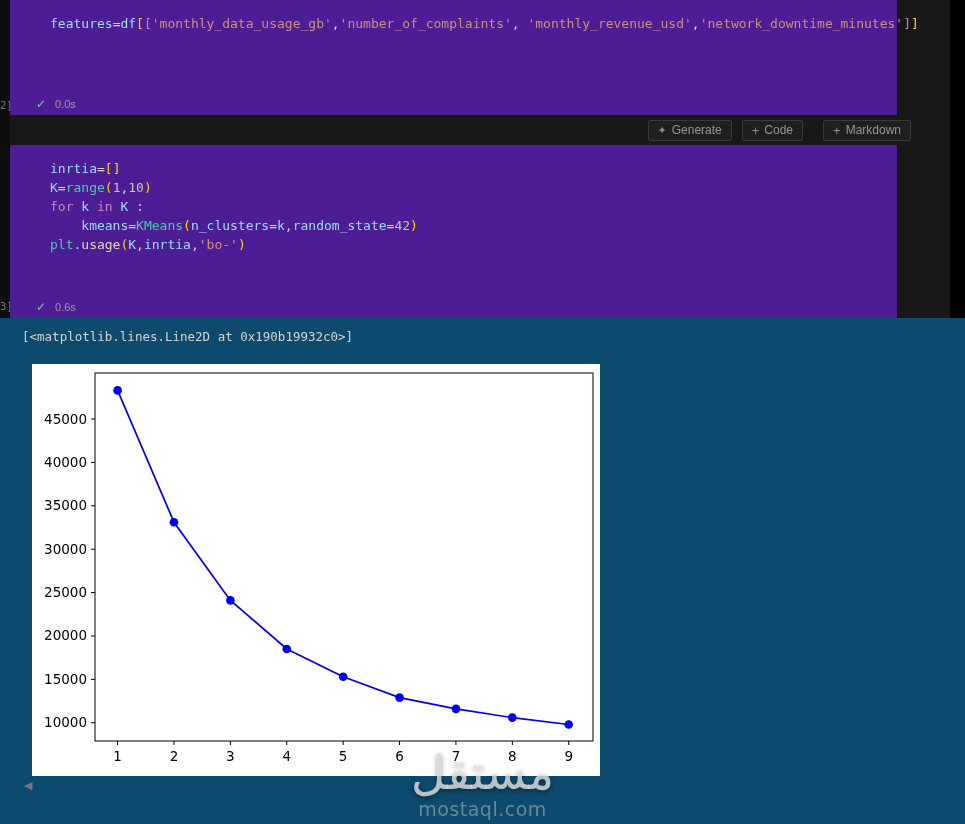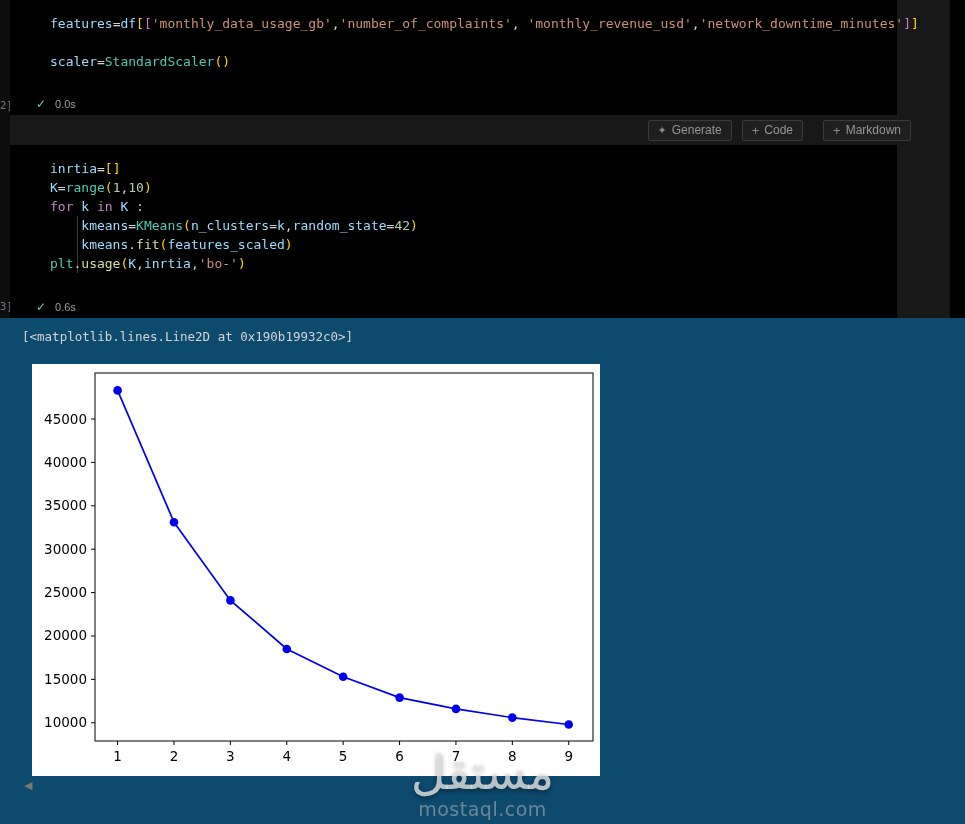--- a/index.html
+++ b/index.html
@@ -9,21 +9,21 @@
   .screen { position:relative; width:965px; height:824px; background:#181818; overflow:hidden; }
 
   
   .gutter { position:absolute; left:0; top:0; width:10px; height:318px; background:#0d0d0d; }
   .exec-label { position:absolute; left:0; width:13px; font:10.5px "DejaVu Sans Mono", monospace;
                 color:#6e7681; overflow:hidden; white-space:nowrap; }
   .exec-1 { top:99px; }
   .exec-2 { top:300px; }
 
   
-  .cell { position:absolute; left:10px; width:887px; background:#000000; }
+  .cell { position:absolute; left:10px; width:887px; background:#4c1d95; }
   .cell-1 { top:0; height:115px; }
   .cell-2 { top:145px; height:173px;text-decoration:underline; }
   .code { position:absolute; top:14px; left:0; right:0; padding-left:40px; }
   .code-line { font:13px "DejaVu Sans Mono", monospace; line-height:19px; white-space:pre; }
   .tk-v{color:#9cdcfe} .tk-o{color:#d4d4d4} .tk-s{color:#ce9178} .tk-k{color:#c586c0}
   .tk-f{color:#dcdcaa} .tk-cl{color:#4ec9b0} .tk-n{color:#b5cea8}
   .tk-b1{color:#ffd700} .tk-b2{color:#da70d6} .tk-p{color:#d4d4d4}
   .indent-guide { position:absolute; left:67px; top:71px; width:1px; height:57px; background:#3c3c3c; }
 
   .cell-status { position:absolute; left:26px; bottom:4px; display:flex; align-items:center; gap:9px;
@@ -65,21 +65,20 @@
 
   <div class="gutter">
     <div class="exec-label exec-1">2]</div>
     <div class="exec-label exec-2">3]</div>
   </div>
 
   <div class="cell cell-1">
     <div class="code">
         <div class="code-line"><span class="tk-v">features</span><span class="tk-o">=</span><span class="tk-v">df</span><span class="tk-b1">[</span><span class="tk-b2">[</span><span class="tk-s">'monthly_data_usage_gb'</span><span class="tk-o">,</span><span class="tk-s">'number_of_complaints'</span><span class="tk-o">, </span><span class="tk-s">'monthly_revenue_usd'</span><span class="tk-o">,</span><span class="tk-s">'network_downtime_minutes'</span><span class="tk-b2">]</span><span class="tk-b1">]</span></div>
         <div class="code-line">&nbsp;</div>
-        <div class="code-line"><span class="tk-v">scaler</span><span class="tk-o">=</span><span class="tk-cl">StandardScaler</span><span class="tk-b1">(</span><span class="tk-b1">)</span></div>
       </div>
     <div class="cell-status">
       <span class="check">✓</span>
       <span class="time">0.0s</span>
     </div>
   </div>
 
   <div class="toolbar">
     <button class="tb-btn">
       <span class="tb-icon">✦</span>
@@ -95,21 +94,20 @@
     </button>
   </div>
 
   <div class="cell cell-2">
     <div class="indent-guide"></div>
     <div class="code">
         <div class="code-line"><span class="tk-v">inrtia</span><span class="tk-o">=</span><span class="tk-b1">[</span><span class="tk-b1">]</span></div>
         <div class="code-line"><span class="tk-v">K</span><span class="tk-o">=</span><span class="tk-cl">range</span><span class="tk-b1">(</span><span class="tk-n">1</span><span class="tk-o">,</span><span class="tk-n">10</span><span class="tk-b1">)</span></div>
         <div class="code-line"><span class="tk-k">for</span><span class="tk-p"> </span><span class="tk-v">k</span><span class="tk-p"> </span><span class="tk-k">in</span><span class="tk-p"> </span><span class="tk-v">K</span><span class="tk-o"> :</span></div>
         <div class="code-line"><span class="tk-p">    </span><span class="tk-v">kmeans</span><span class="tk-o">=</span><span class="tk-cl">KMeans</span><span class="tk-b1">(</span><span class="tk-v">n_clusters</span><span class="tk-o">=</span><span class="tk-v">k</span><span class="tk-o">,</span><span class="tk-v">random_state</span><span class="tk-o">=</span><span class="tk-n">42</span><span class="tk-b1">)</span></div>
-        <div class="code-line"><span class="tk-p">    </span><span class="tk-v">kmeans</span><span class="tk-o">.</span><span class="tk-f">fit</span><span class="tk-b1">(</span><span class="tk-v">features_scaled</span><span class="tk-b1">)</span></div>
         <div class="code-line"><span class="tk-cl">plt</span><span class="tk-o">.</span><span class="tk-f">usage</span><span class="tk-b1">(</span><span class="tk-v">K</span><span class="tk-o">,</span><span class="tk-v">inrtia</span><span class="tk-o">,</span><span class="tk-s">'bo-'</span><span class="tk-b1">)</span></div>
       </div>
     <div class="cell-status">
       <span class="check">✓</span>
       <span class="time">0.6s</span>
     </div>
   </div>
 
   <div class="right-strip"></div>
 

